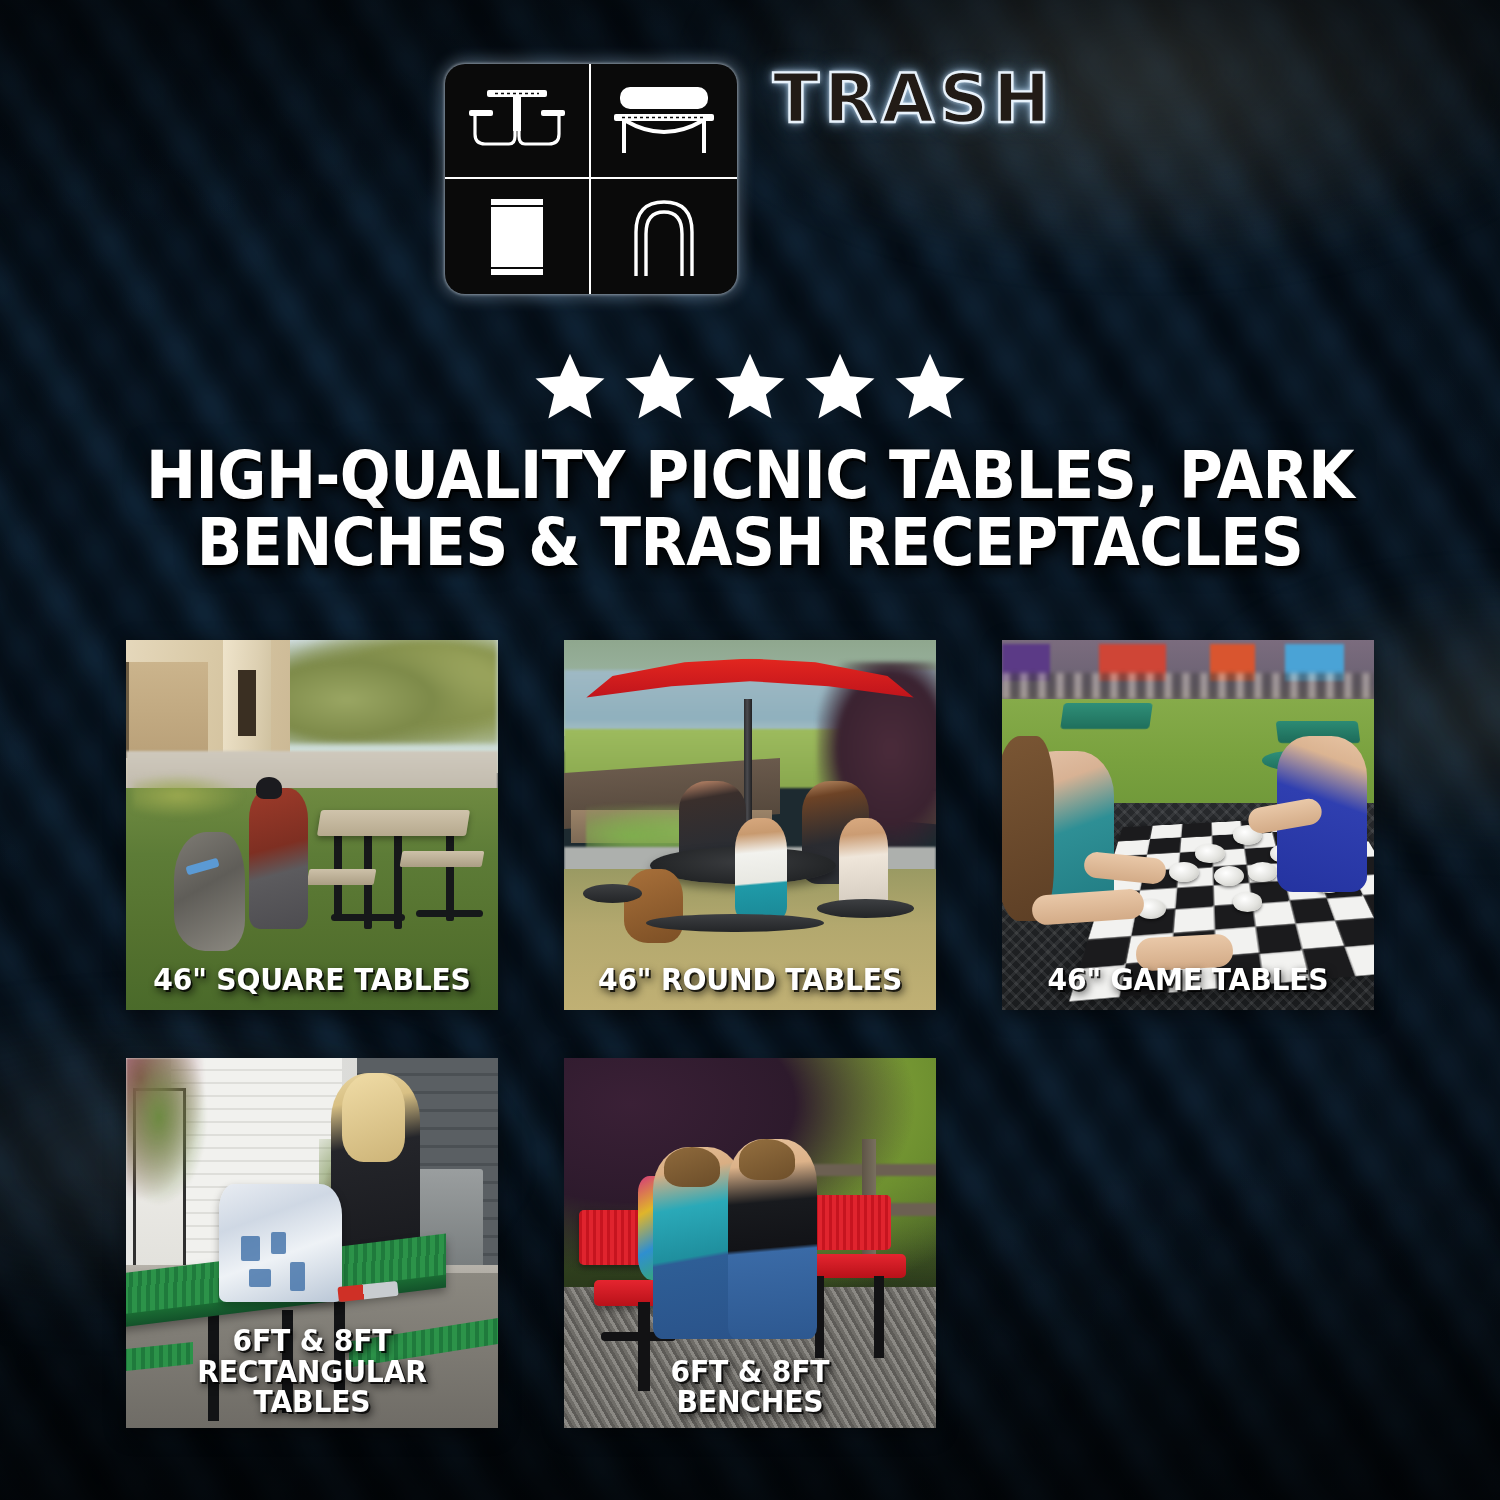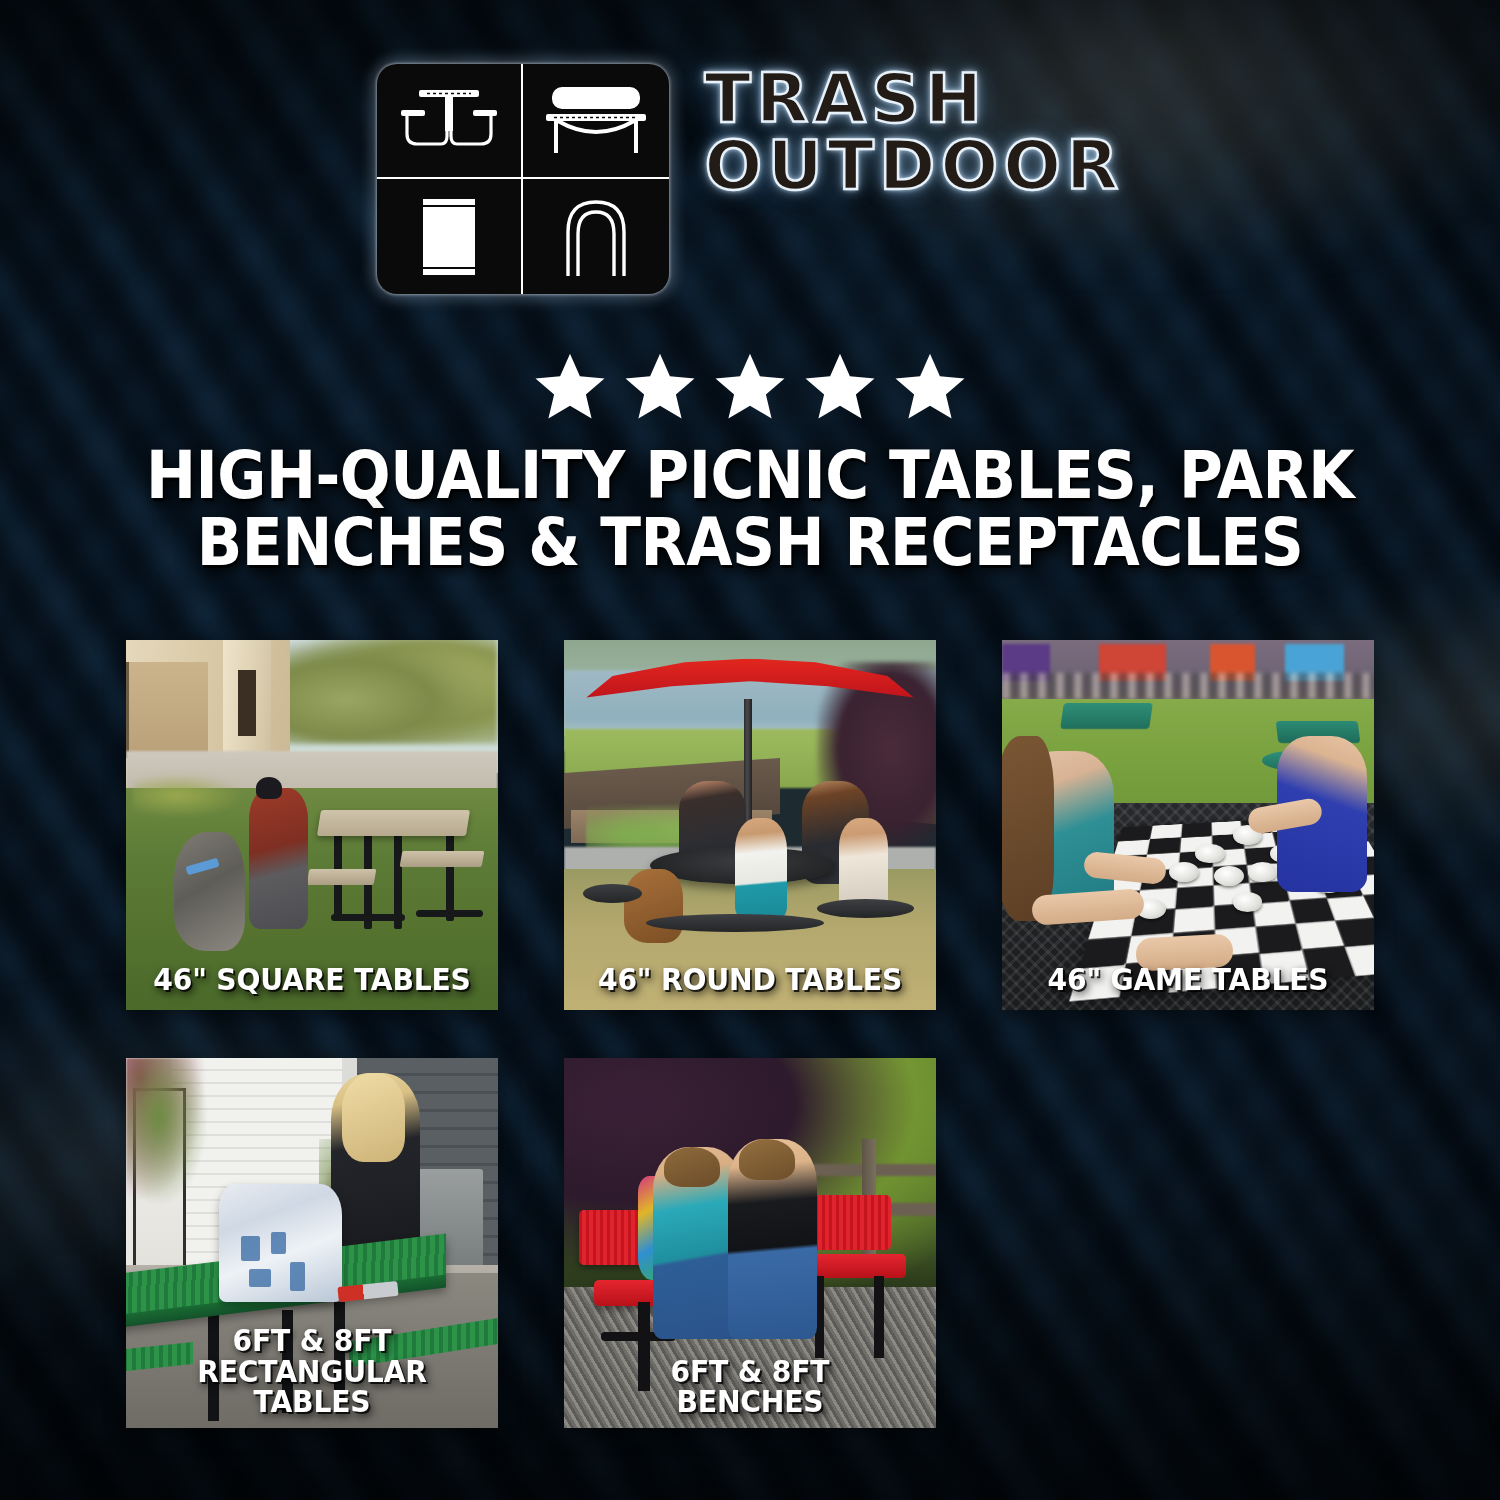--- a/index.html
+++ b/index.html
@@ -425,21 +425,20 @@
       <div class="logo-cell">
         <svg width="80" height="86" viewBox="0 0 80 86" fill="none" stroke="#fff" stroke-width="3.4">
           <path d="M12 82 L12 38 Q12 8 40 8 Q68 8 68 38 L68 82"></path>
           <path d="M22 82 L22 40 Q22 18 40 18 Q58 18 58 40 L58 82"></path>
         </svg>
       </div>
     </div>
 
     <div class="logo-words">
       <div class="logo-word w1">TRASH</div>
-      <div class="logo-word w2">OUTDOOR</div>
     </div>
   </div>
 
   <div class="stars">
     <svg class="star" viewBox="0 0 24 23">
         <polygon points="12,0.6 15.3,8.1 23.5,8.8 17.3,14.2 19.2,22.2 12,17.9 4.8,22.2 6.7,14.2 0.5,8.8 8.7,8.1" fill="#ffffff"></polygon>
       </svg>
     <svg class="star" viewBox="0 0 24 23">
         <polygon points="12,0.6 15.3,8.1 23.5,8.8 17.3,14.2 19.2,22.2 12,17.9 4.8,22.2 6.7,14.2 0.5,8.8 8.7,8.1" fill="#ffffff"></polygon>
       </svg>

